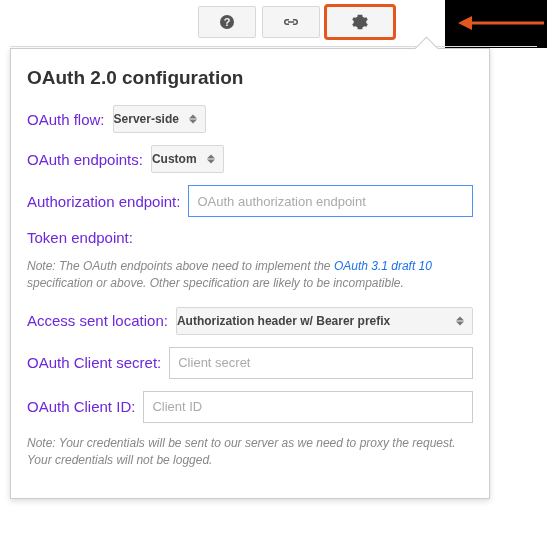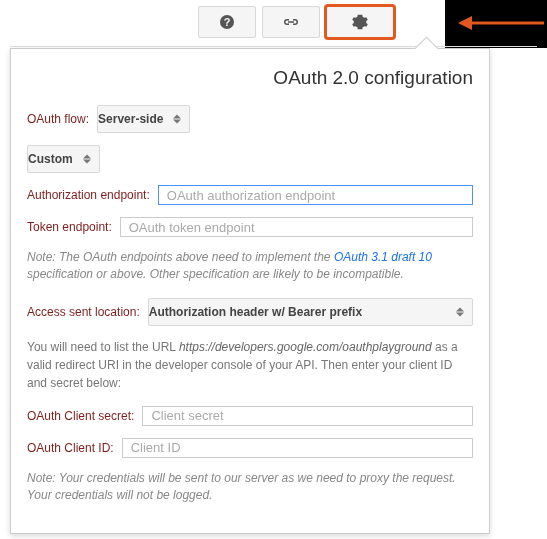--- a/index.html
+++ b/index.html
@@ -75,34 +75,33 @@
       right: 54px;
       width: 16px;
       height: 16px;
       background: #fff;
       border-left: 1px solid #ccc;
       border-top: 1px solid #ccc;
       transform: rotate(45deg);
     }
     h2.panel-title {
       font-size: 19px;
-      font-weight: normal;
+      font-weight: bold;
       color: #333;
       margin-bottom: 16px;
-      text-align: right;
     }
     .row {
       display: flex;
       align-items: center;
       margin-bottom: 12px;
       gap: 8px;
     }
     .row label {
-      font-size: 12px;
-      color: #7f1d1d;
+      font-size: 15px;
+      color: #6d28d9;
       white-space: nowrap;
     }
     .select-btn {
       background: #f5f5f5;
       border: 1px solid #d8d8d8;
       border-radius: 2px;
       height: 28px;
       padding: 0 26px 0 0;
       font-size: 12px;
       font-weight: bold;
@@ -127,21 +126,21 @@
     }
     .caret-up, .caret-down {
       width: 0; height: 0;
       border-left: 4px solid transparent;
       border-right: 4px solid transparent;
     }
     .caret-up { border-bottom: 4px solid #777; }
     .caret-down { border-top: 4px solid #777; }
     .text-input {
       flex: 1;
-      height: 20px;
+      height: 32px;
       border: 1px solid #ccc;
       padding: 0 8px;
       font-size: 13px;
       color: #333;
     }
     .text-input::placeholder { color: #aaa; }
     .text-input.focused {
       border: 1px solid #4d90fe;
       outline: none;
     }
@@ -202,57 +201,54 @@
     <div class="select-btn">
       <span>Server-side</span>
       <span class="select-caret">
           <span class="caret-up"></span>
           <span class="caret-down"></span>
         </span>
     </div>
   </div>
 
   <div class="row">
+    <label>OAuth endpoints:</label>
     <div class="select-btn">
       <span>Custom</span>
       <span class="select-caret">
           <span class="caret-up"></span>
           <span class="caret-down"></span>
         </span>
     </div>
   </div>
 
   <div class="row">
     <label>Authorization endpoint:</label>
     <input class="text-input focused" placeholder="OAuth authorization endpoint" style="">
   </div>
 
   <div class="row">
     <label>Token endpoint:</label>
-    <input class="text-input" placeholder="OAuth token endpoint" style="">
   </div>
 
   <p class="note">
     <span>Note: The OAuth endpoints above need to implement the </span><a href="#">OAuth 3.1 draft 10</a><span> specification or above. Other specification are likely to be incompatible.</span>
   </p>
 
   <div class="row">
     <label>Access sent location:</label>
     <div class="select-btn wide">
       <span>Authorization header w/ Bearer prefix</span>
       <span class="select-caret">
           <span class="caret-up"></span>
           <span class="caret-down"></span>
         </span>
     </div>
   </div>
 
-  <p class="info">
-    <span>You will need to list the URL </span><span class="url-ital">https://developers.google.com/oauthplayground</span><span> as a valid redirect URI in the developer console of your API. Then enter your client ID and secret below:</span>
-  </p>
 
   <div class="row">
     <label>OAuth Client secret:</label>
     <input class="text-input" placeholder="Client secret" style="">
   </div>
 
   <div class="row">
     <label>OAuth Client ID:</label>
     <input class="text-input" placeholder="Client ID" style="">
   </div>

